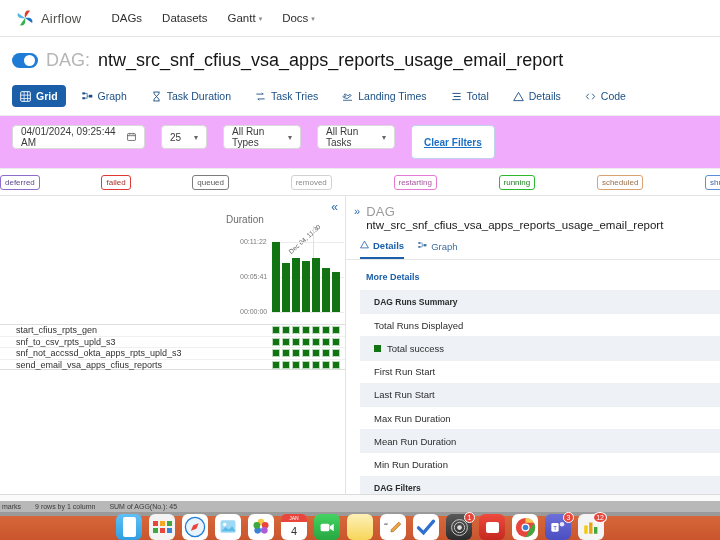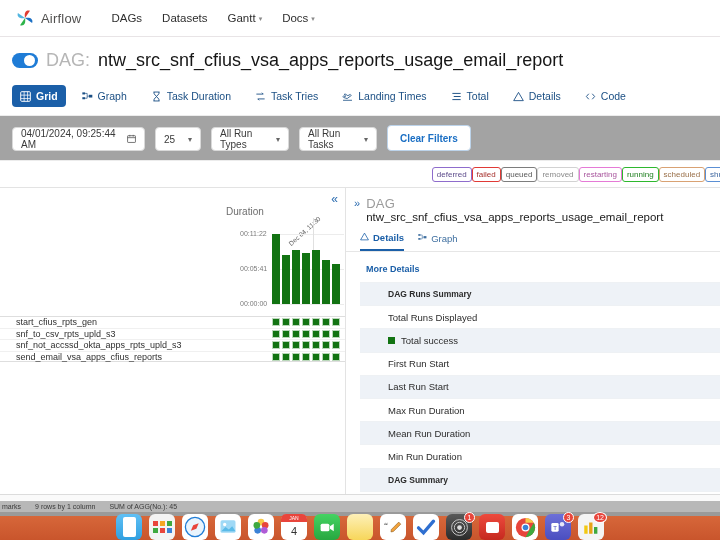--- a/index.html
+++ b/index.html
@@ -47,38 +47,38 @@
   .tab {
     display:flex; align-items:center; gap:5px;
     font-size:10.5px; color:#1b4f84; padding:5px 8px; border-radius:4px;
     cursor:pointer; white-space:nowrap;
   }
   .tab.active { background:#1b5fa8; color:#fff; font-weight:bold; }
   .tab svg { display:block; }
 
   
   .filterbar {
-    background:#a3a3a3; border-top:1px solid #ececec; border-bottom:1px solid #ececec;
-    padding:9px 12px; display:flex; align-items:flex-end; gap:10px;
+    background:#f0abfc; border-top:1px solid #ececec; border-bottom:1px solid #ececec;
+    padding:9px 12px; display:flex; align-items:flex-start; gap:16px;
   }
   .ctl {
     background:#fff; border:1px solid #d9d9d9; border-radius:4px;
     height:24px; display:flex; align-items:center; padding:0 8px;
     font-size:10px; color:#3a3a3a; gap:6px;
   }
   .ctl .sel-caret { font-size:8px; color:#666; }
   .btn-clear {
     background:#fff; border:1px solid #bcd3ea; border-radius:4px; height:26px;
-    padding:8px 12px; display:flex; align-items:center; font-size:10px;
-    color:#1b6fc4; font-weight:bold; cursor:pointer;
+    padding:16px 12px; display:flex; align-items:center; font-size:10px;
+    color:#1b6fc4; font-weight:bold; cursor:pointer;text-decoration:underline;
   }
 
   
   .legend-row {
-    display:flex; justify-content:flex-end; align-items:center; 
+    display:flex; justify-content:space-between; align-items:center; gap:5px;
     padding: 6px 0 6px 0; padding-right:0; overflow:hidden; height:26px;
   }
   .badge {
     font-size:8px; border-radius:3px; padding:2px 4px; background:#fff;
     border:1px solid #999; white-space:nowrap; cursor:pointer;
   }
 
   
   .main { display:flex; height:318px; border-top:1px solid #e3e3e3;}
   .left-pane { width:345px; position:relative; background:#fff; overflow:hidden; }
@@ -117,21 +117,21 @@
   .rp-head{ display:flex; gap:6px; padding:8px 0 0 8px; }
   .chev{ font-size:11px; color:#2b6cb0; cursor:pointer; line-height:1.4;}
   .rp-kicker{ font-size:13px; color:#9b9b9b; letter-spacing:.3px;}
   .rp-title{ font-size:11.5px; color:#1a1a1a;}
   .rp-tabs{ display:flex; gap:14px; padding:9px 0 0 14px; border-bottom:1px solid #e6e6e6;}
   .rp-tab{ display:flex; align-items:center; gap:4px; font-size:9.5px; color:#3f6fa0;
            padding-bottom:6px; cursor:pointer;}
   .rp-tab.active{ color:#1b5fa8; font-weight:bold; border-bottom:2px solid #1b5fa8;}
   .details-body{ padding:0 0 0 14px; }
   .more-details{ font-size:9px; font-weight:bold; color:#1b5fa8; padding:12px 0 8px 6px;}
-  .drow{ height:23.2px; display:flex; align-items:center; padding-left:28px;
+  .drow{ height:23.2px; display:flex; align-items:center; padding-left:14px;
          font-size:9.5px; color:#2c2c2c; border-top:1px solid #eef1f4;}
   .drow.alt{ background:#eef2f7; }
   .drow.section{ font-weight:bold; font-size:8.5px; color:#2c2c2c; background:#eef2f7;}
   .dot-green{ width:7px; height:7px; background:#127312; display:inline-block; margin-right:6px;}
 
   
   .status-strip{
     position:absolute; left:0; bottom:28px; width:720px; height:11px;
     background:#b8b8b8; display:flex; align-items:center; gap:14px;
     font-size:7px; color:#3a3a3a; padding-left:2px;
@@ -447,21 +447,21 @@
         <div class="drow">
           <span>Max Run Duration</span>
         </div>
         <div class="drow alt">
           <span>Mean Run Duration</span>
         </div>
         <div class="drow">
           <span>Min Run Duration</span>
         </div>
         <div class="drow section">
-          <span>DAG Summary</span>
+          <span>DAG Filters</span>
         </div>
         <div class="drow">
           <span>Total Tasks</span>
         </div>
         <div class="drow alt">
           <span>EmptyOperator</span>
         </div>
       </div>
     </div>
   </div>

